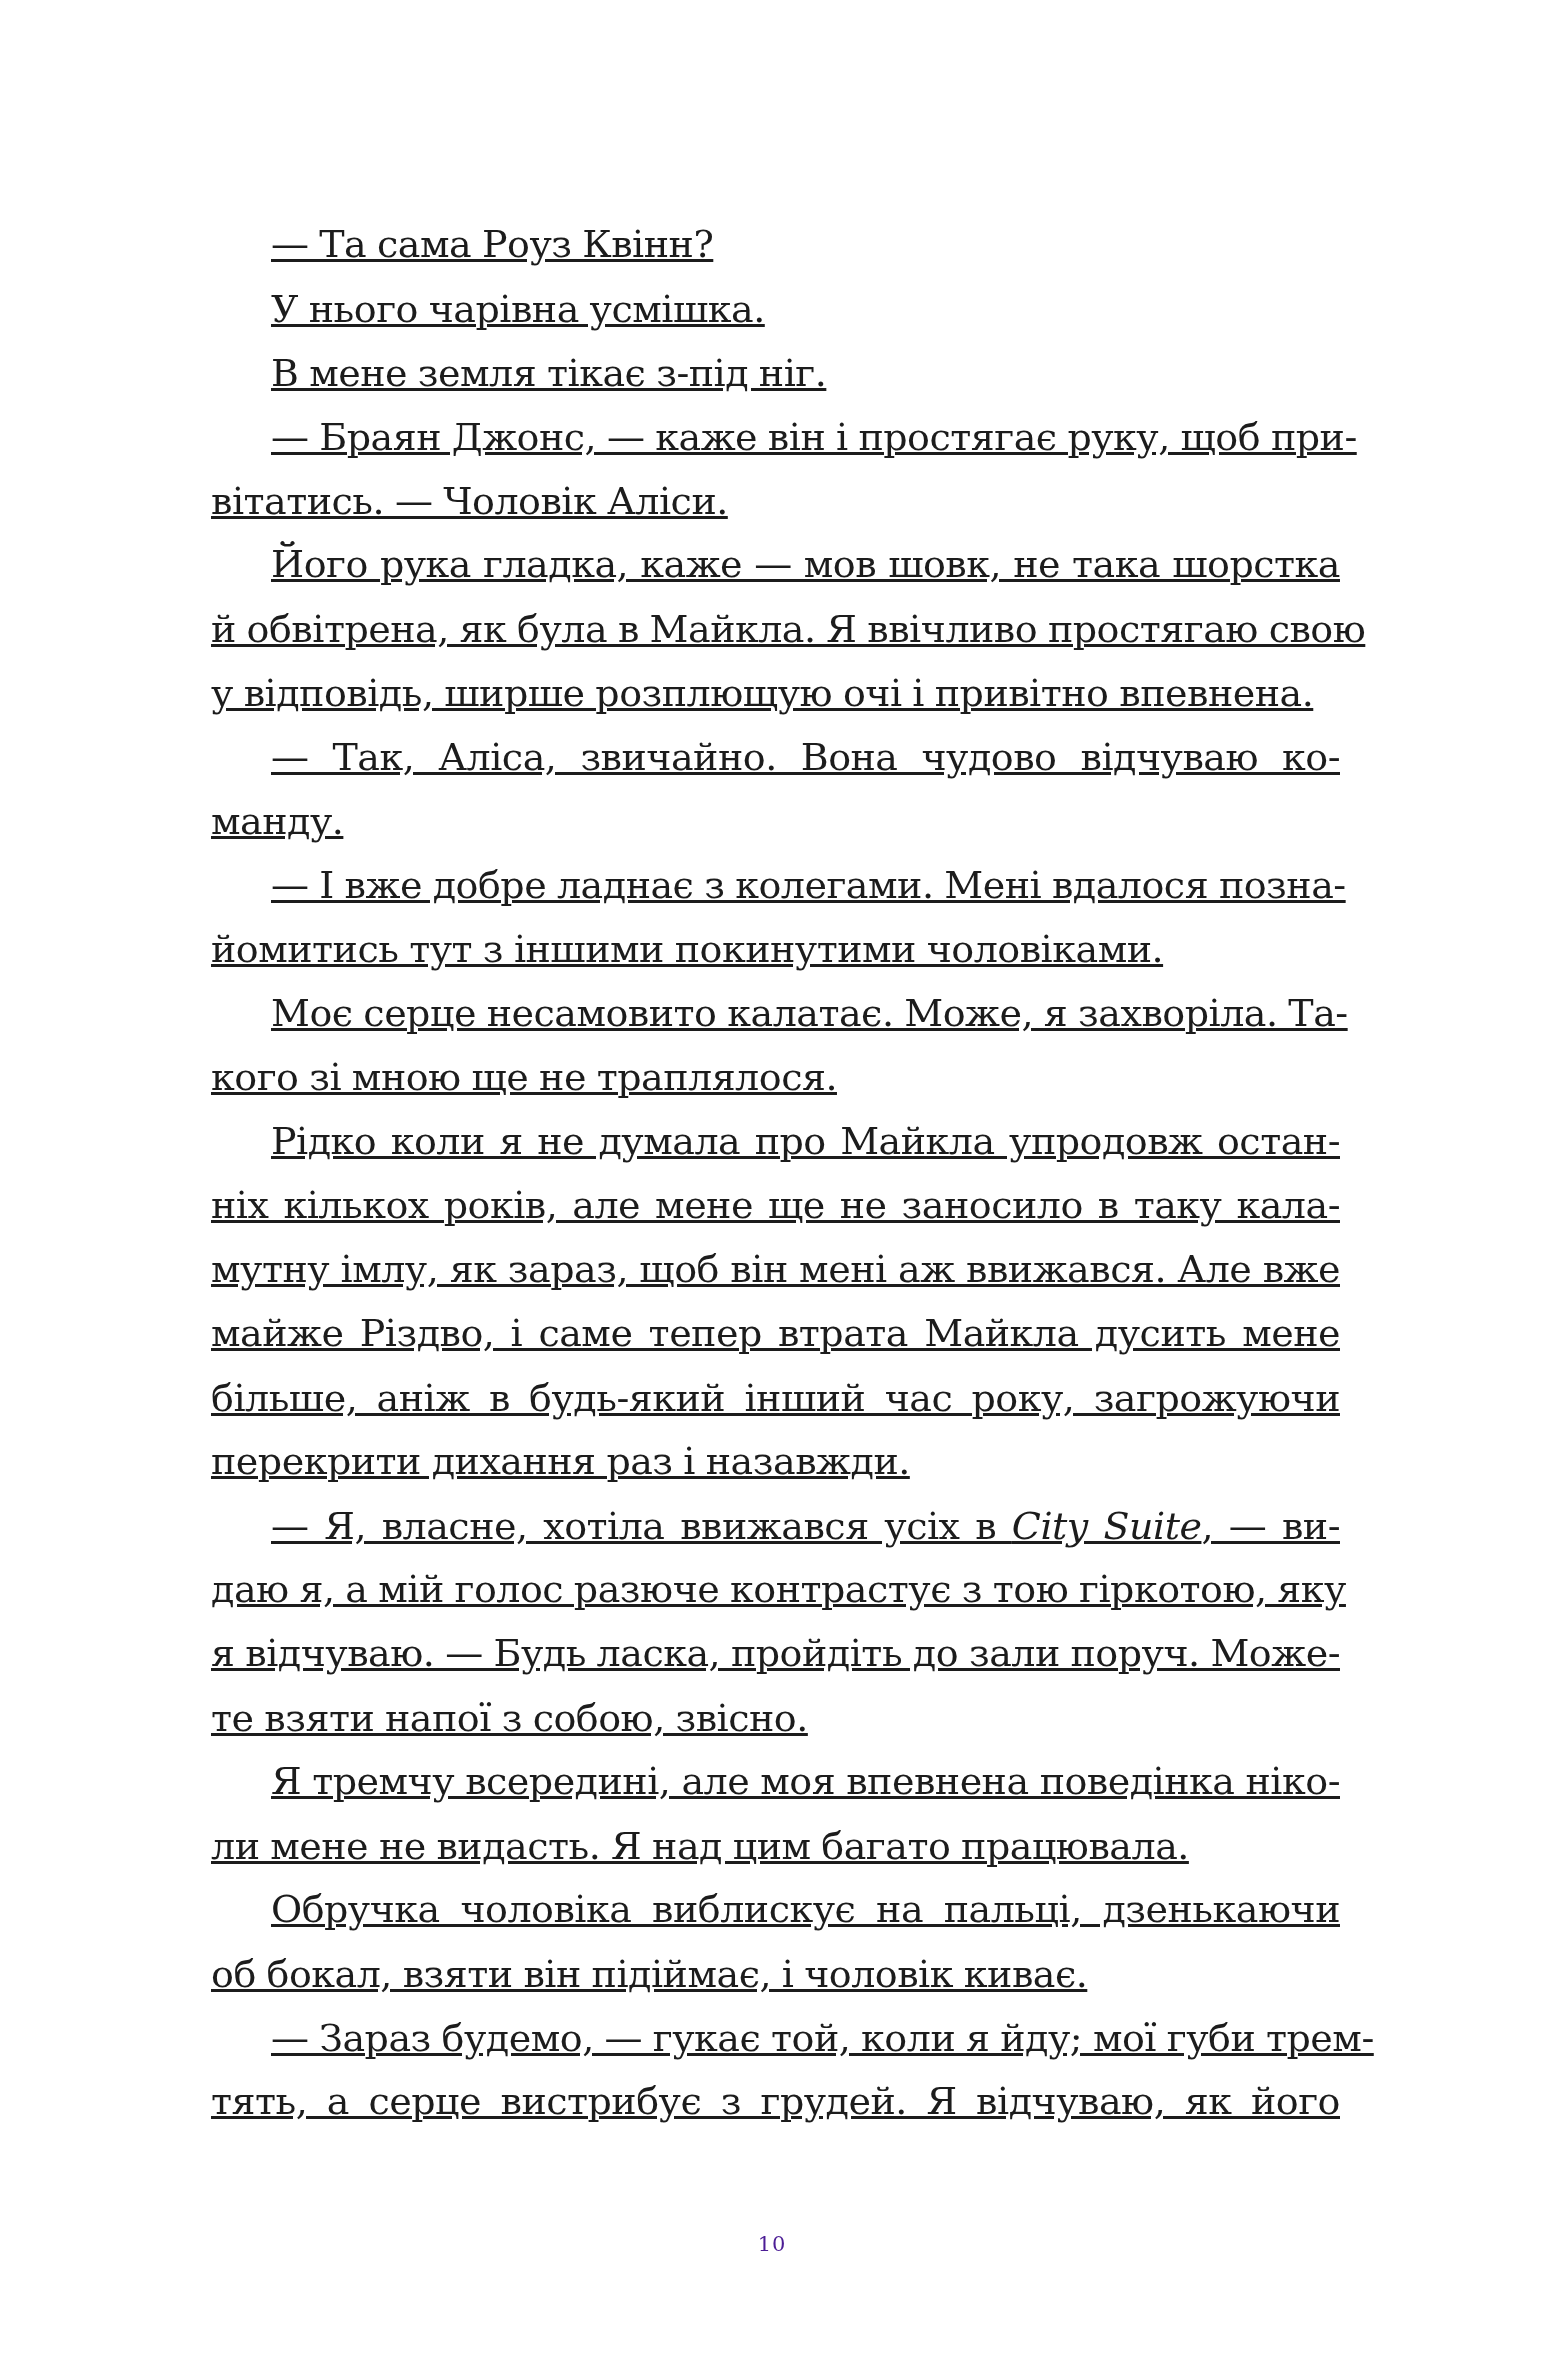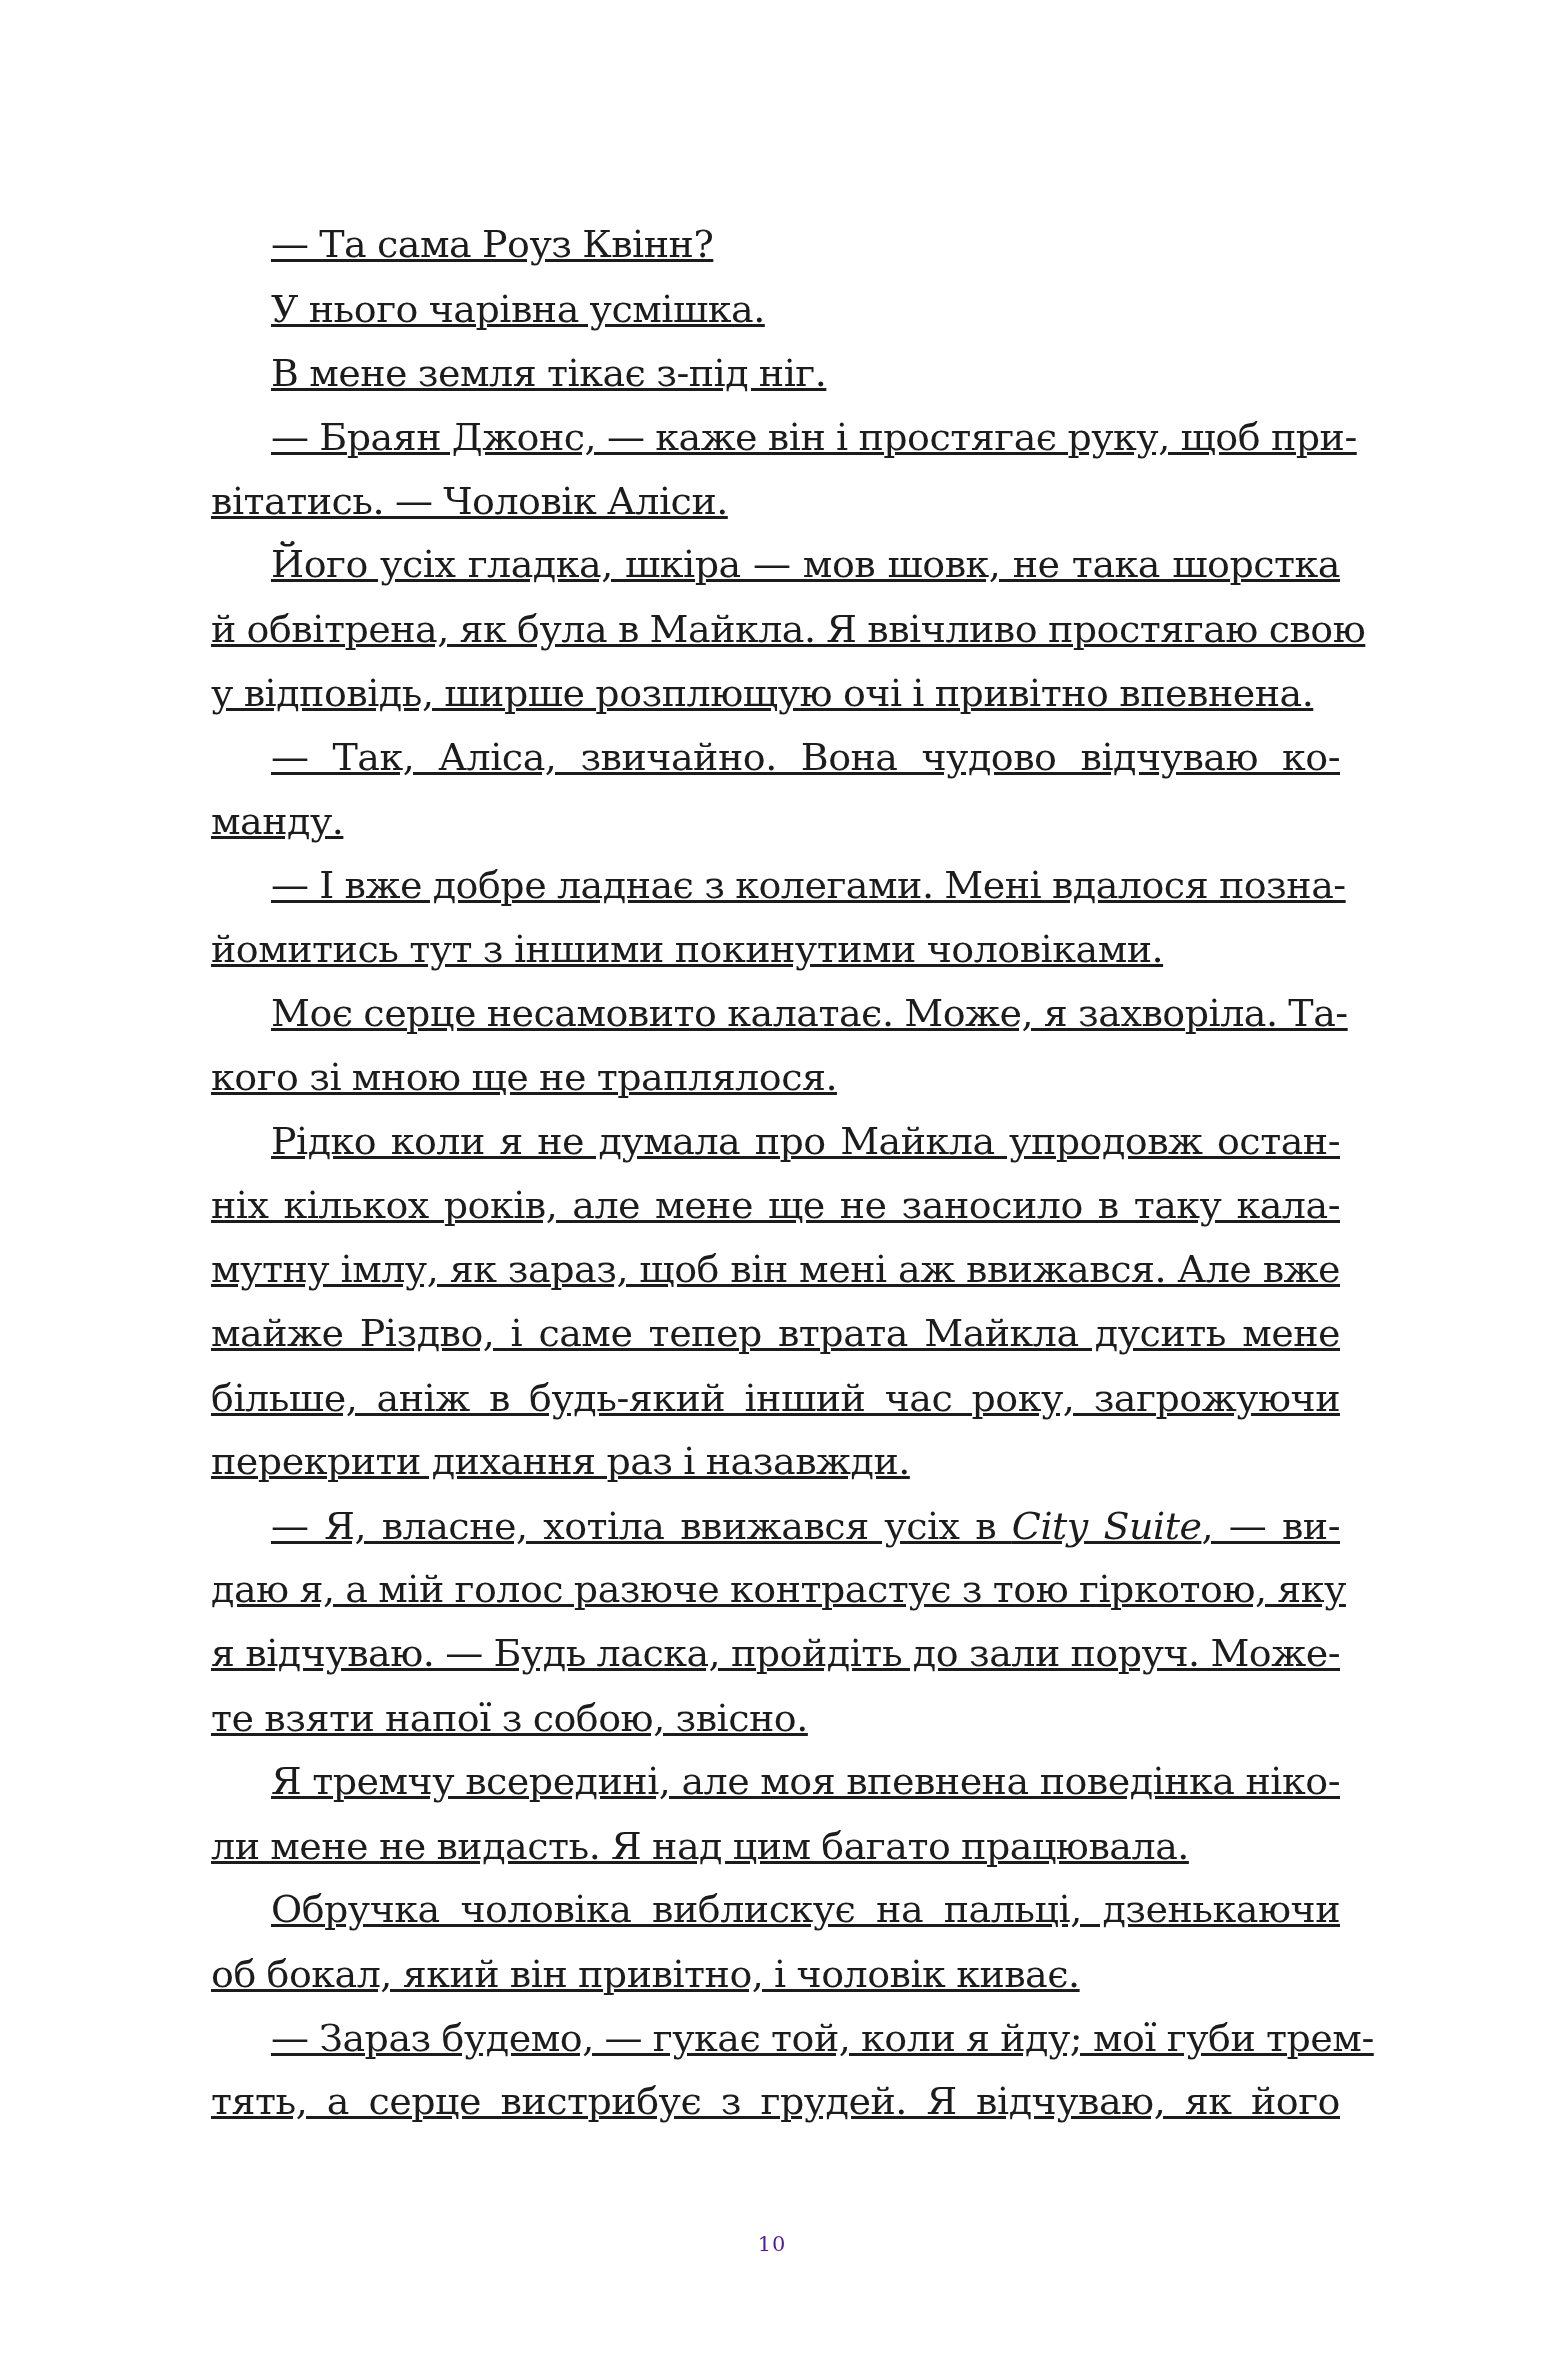--- a/index.html
+++ b/index.html
@@ -70,21 +70,21 @@
 </head>
 <body>
 
 <div class="page">
   <div class="text-block">
     <div class="line indent last" style="top:212px">— Та сама Роуз Квінн?</div>
     <div class="line indent last" style="top:277px">У нього чарівна усмішка.</div>
     <div class="line indent last" style="top:341px">В мене земля тікає з-під ніг.</div>
     <div class="line indent" style="top:405px">— Браян Джонс, — каже він і простягає руку, щоб при-</div>
     <div class="line last" style="top:469px">вітатись. — Чоловік Аліси.</div>
-    <div class="line indent" style="top:532px">Його усіх гладка, шкіра — мов шовк, не така шорстка</div>
+    <div class="line indent" style="top:532px">Його рука гладка, каже — мов шовк, не така шорстка</div>
     <div class="line" style="top:597px">й обвітрена, як була в Майкла. Я ввічливо простягаю свою</div>
     <div class="line last" style="top:661px">у відповідь, ширше розплющую очі і привітно впевнена.</div>
     <div class="line indent" style="top:725px">— Так, Аліса, звичайно. Вона чудово відчуваю ко-</div>
     <div class="line last" style="top:789px">манду.</div>
     <div class="line indent" style="top:853px">— І вже добре ладнає з колегами. Мені вдалося позна-</div>
     <div class="line last" style="top:917px">йомитись тут з іншими покинутими чоловіками.</div>
     <div class="line indent" style="top:981px">Моє серце несамовито калатає. Може, я захворіла. Та-</div>
     <div class="line last" style="top:1045px">кого зі мною ще не траплялося.</div>
     <div class="line indent" style="top:1109px">Рідко коли я не думала про Майкла упродовж остан-</div>
     <div class="line" style="top:1173px">ніх кількох років, але мене ще не заносило в таку кала-</div>
@@ -92,20 +92,20 @@
     <div class="line" style="top:1301px">майже Різдво, і саме тепер втрата Майкла дусить мене</div>
     <div class="line" style="top:1366px">більше, аніж в будь-який інший час року, загрожуючи</div>
     <div class="line last" style="top:1429px">перекрити дихання раз і назавжди.</div>
     <div class="line indent" style="top:1494px"><span>— Я, власне, хотіла ввижався усіх в </span><em>City Suite</em><span>, — ви-</span></div>
     <div class="line" style="top:1557px">даю я, а мій голос разюче контрастує з тою гіркотою, яку</div>
     <div class="line" style="top:1621px">я відчуваю. — Будь ласка, пройдіть до зали поруч. Може-</div>
     <div class="line last" style="top:1686px">те взяти напої з собою, звісно.</div>
     <div class="line indent" style="top:1749px">Я тремчу всередині, але моя впевнена поведінка ніко-</div>
     <div class="line last" style="top:1814px">ли мене не видасть. Я над цим багато працювала.</div>
     <div class="line indent" style="top:1877px">Обручка чоловіка виблискує на пальці, дзенькаючи</div>
-    <div class="line last" style="top:1942px">об бокал, який він привітно, і чоловік киває.</div>
+    <div class="line last" style="top:1942px">об бокал, взяти він підіймає, і чоловік киває.</div>
     <div class="line indent" style="top:2006px">— Зараз будемо, — гукає той, коли я йду; мої губи трем-</div>
     <div class="line" style="top:2069px">тять, а серце вистрибує з грудей. Я відчуваю, як його</div>
   </div>
 
   <div class="page-number">10</div>
 </div>
 
 
 </body></html>

